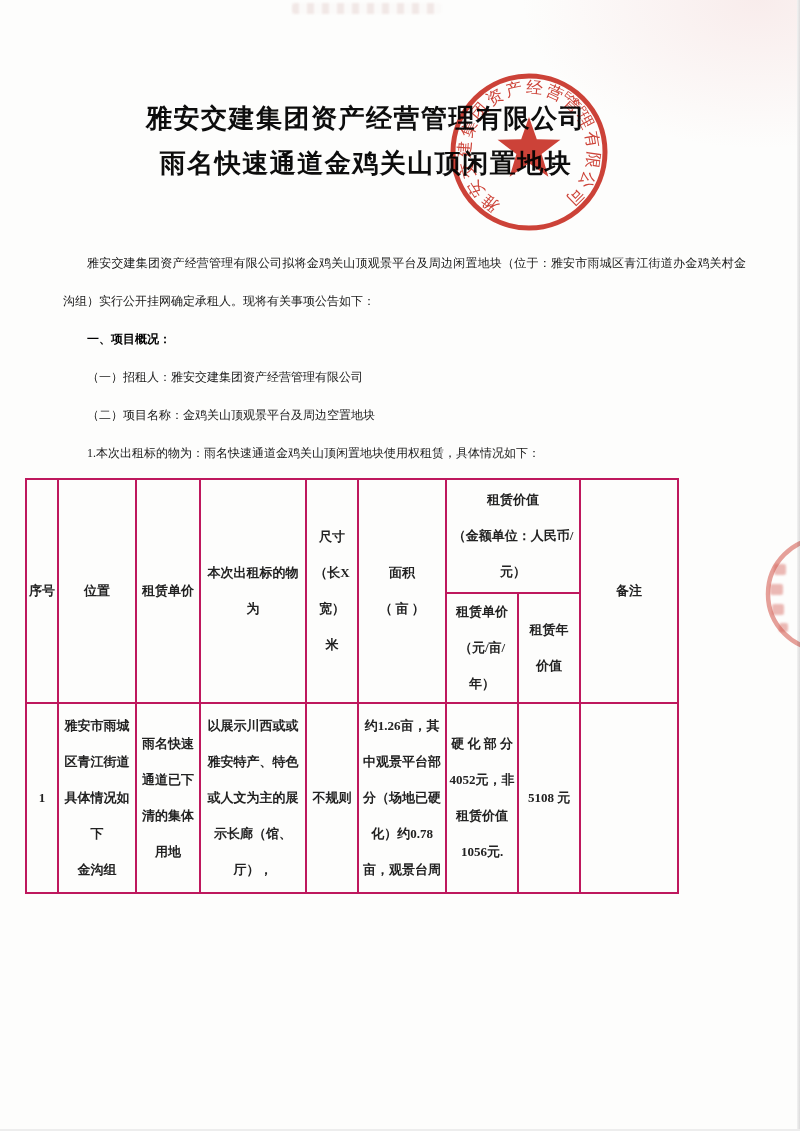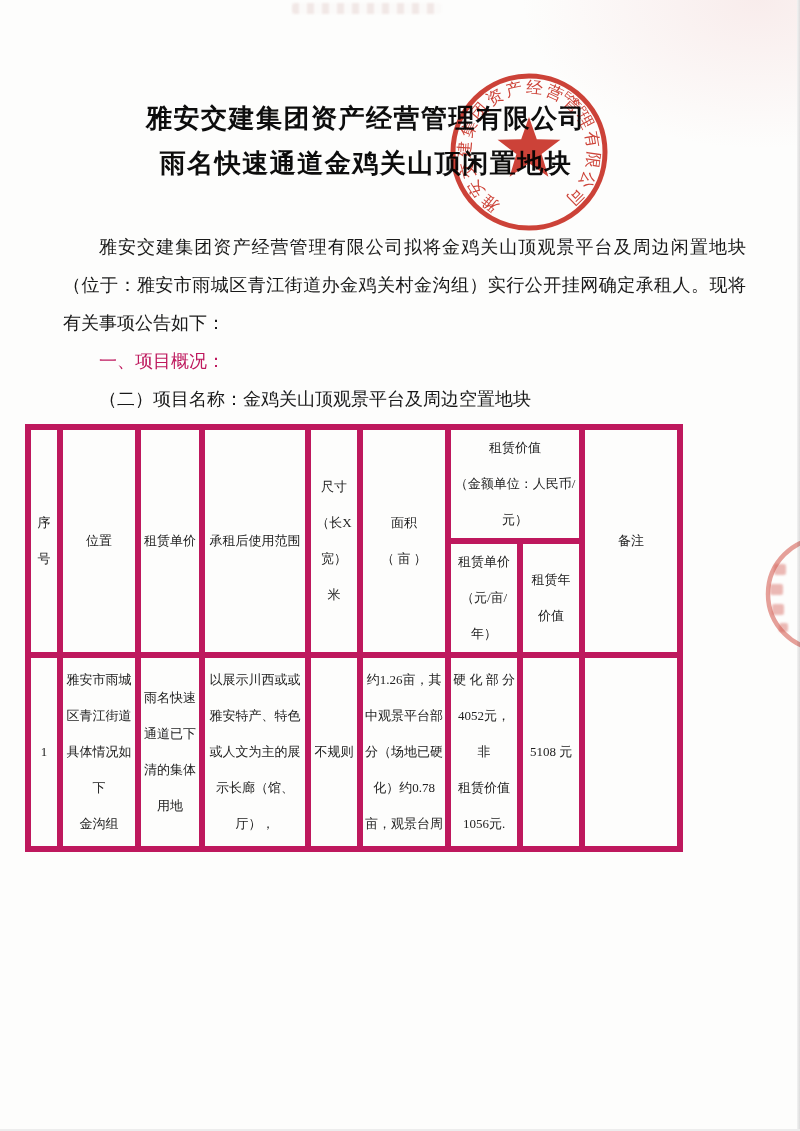--- a/index.html
+++ b/index.html
@@ -16,29 +16,29 @@
     background:radial-gradient(ellipse at 85% 0%, rgba(240,205,205,0.35), rgba(240,205,205,0) 70%); }
   .top-smudge { position:absolute; top:3px; left:292px; width:150px; height:11px; border-radius:3px;
     background:repeating-linear-gradient(90deg, rgba(185,125,120,0.16) 0 7px, rgba(185,125,120,0.02) 7px 15px);
     filter:blur(1.2px); }
 
   
   .title-block { margin:96px 0 0 60px; width:612px; text-align:center;
     font-weight:bold; font-size:26px; line-height:45px; letter-spacing:1.5px; color:#0d0d0d; }
 
   
-  .content { margin:42px 54px 0 63px; font-size:18px; line-height:38px; text-align:justify; color:#191919; }
+  .content { margin:58px 54px 0 63px; font-size:12px; line-height:38px; text-align:justify; color:#191919; }
   .content p { margin:0; text-indent:2em; }
-  .content p.bold { font-weight:normal; color:#be185d; }
+  .content p.bold { font-weight:bold; color:#000000; }
 
   
   table.land { border-collapse:collapse; table-layout:fixed; width:652px; margin:6px 0 0 25px;
     font-size:13px; line-height:36px; color:#222; }
-  table.land td { border:6px solid #be185d; padding:0 2px; text-align:center; vertical-align:middle;
-    overflow:hidden; }
+  table.land td { border:2px solid #be185d; padding:0 2px; text-align:center; vertical-align:middle;
+    overflow:hidden;font-weight:bold; }
   .pre { white-space:pre-line; }
   td.al { text-align:left; }
   .cwrap { height:184px; display:flex; flex-direction:column; justify-content:center; overflow:hidden; }
   .cwrap.top { justify-content:flex-start; padding-top:4px; }
 
   
   .seal { position:absolute; left:444px; top:70px; width:172px; height:172px;
     mix-blend-mode:multiply; opacity:0.88; z-index:3; pointer-events:none; }
   .seal-side { position:absolute; left:752px; top:518px; width:48px; height:160px;
     mix-blend-mode:multiply; opacity:0.8; z-index:3; pointer-events:none; }
@@ -52,41 +52,43 @@
   <div class="top-smudge"></div>
 
   <div class="title-block">
     <div>雅安交建集团资产经营管理有限公司</div>
     <div>雨名快速通道金鸡关山顶闲置地块</div>
   </div>
 
   <div class="content">
     <p>雅安交建集团资产经营管理有限公司拟将金鸡关山顶观景平台及周边闲置地块（位于：雅安市雨城区青江街道办金鸡关村金沟组）实行公开挂网确定承租人。现将有关事项公告如下：</p>
     <p class="bold">一、项目概况：</p>
+    <p>（一）招租人：雅安交建集团资产经营管理有限公司</p>
     <p>（二）项目名称：金鸡关山顶观景平台及周边空置地块</p>
+    <p>1.本次出租标的物为：雨名快速通道金鸡关山顶闲置地块使用权租赁，具体情况如下：</p>
   </div>
 
   <table class="land">
     <colgroup>
       <col style="width:32px">
         <col style="width:78px">
         <col style="width:64px">
       <col style="width:106px">
         <col style="width:52px">
         <col style="width:88px">
       <col style="width:72px">
         <col style="width:62px">
         <col style="width:98px">
     </colgroup>
     <tbody>
         <tr style="height:114px">
       <td rowspan="2">序号</td>
       <td rowspan="2">位置</td>
       <td rowspan="2">租赁单价</td>
-      <td rowspan="2">承租后使用范围</td>
+      <td rowspan="2">本次出租标的物为</td>
       <td rowspan="2" class="pre">尺寸
 （长X
 宽）
 米</td>
       <td rowspan="2" class="pre">面积
 （ 亩 ）</td>
       <td colspan="2" class="pre">租赁价值
 （金额单位：人民币/
 元）</td>
       <td rowspan="2">备注</td>

